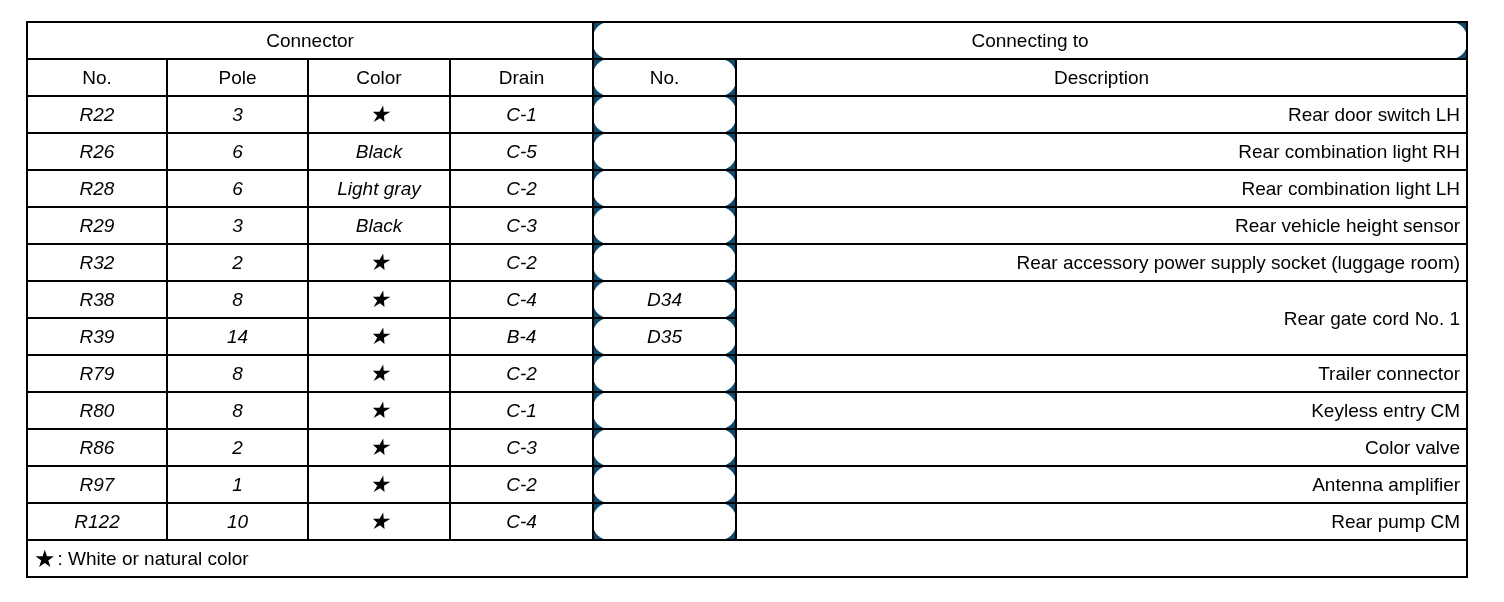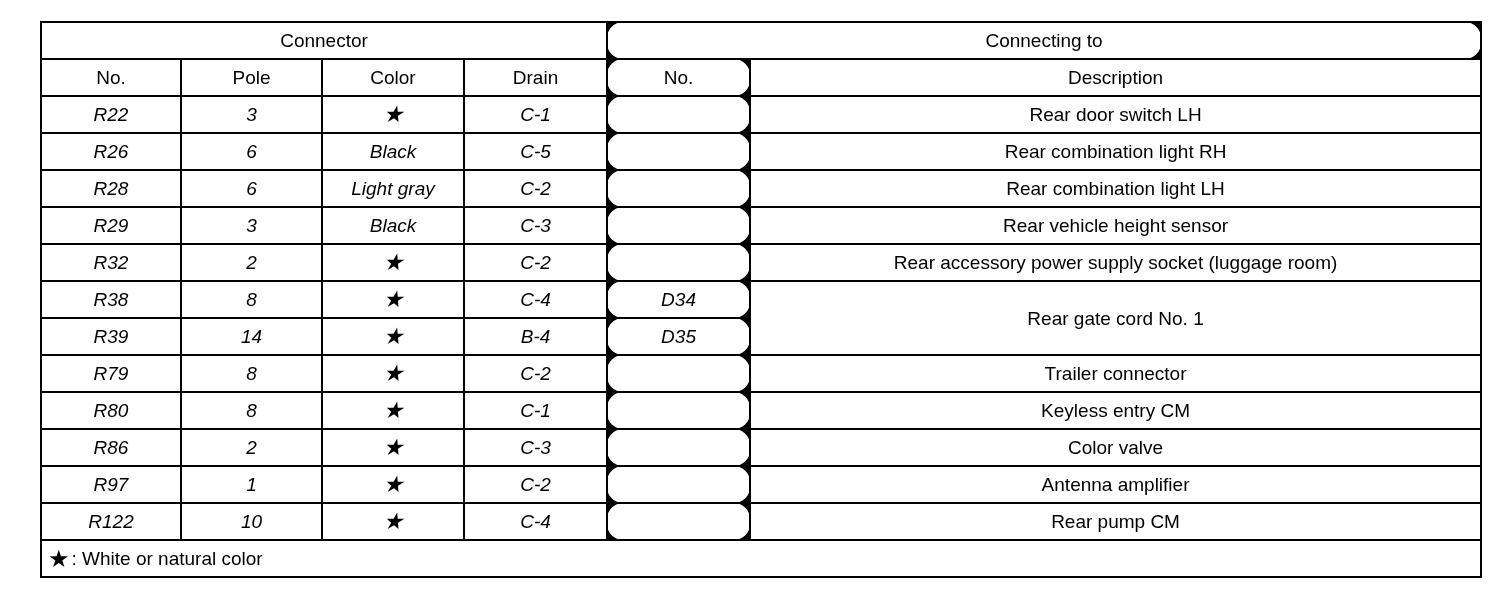--- a/index.html
+++ b/index.html
@@ -19,26 +19,26 @@
   #page {
     position: relative;
     width: 1504px;
     height: 602px;
     background: #ffffff;
   }
 
   
   #connector-table {
     position: absolute;
-    left: 40px;
+    left: 26px;
     top: 21px;
     width: 1440px;
     border-collapse: collapse;
     table-layout: fixed;
-    background: #000000;
+    background: #0c4a6e;
   }
 
   #connector-table td,
   #connector-table th {
     border: 2px solid #000000;
     padding: 0 6px;
     margin: 0;
     font-weight: normal;
     font-size: 19px;
     line-height: 1;
@@ -51,21 +51,21 @@
   
   col.c-no     { width: 140px; }
   col.c-pole   { width: 141px; }
   col.c-color  { width: 142px; }
   col.c-area   { width: 143px; }
   col.c-tono   { width: 143px; }
   col.c-desc   { width: 731px; }
 
   
   .ctr   { text-align: center; font-style: italic; }
-  .lft   { text-align: center; padding-left: 14px; }
+  .lft   { text-align: right; padding-left: 14px; }
 
   .group-head { text-align: center; font-size: 20px; height: 39px; }
   .col-head   { text-align: center; font-size: 19px; height: 37px; }
 
   
   .sect-div-l { border-left-width: 3px; border-radius: 16px; }
 
   
   .footnote-cell {
     text-align: left;

